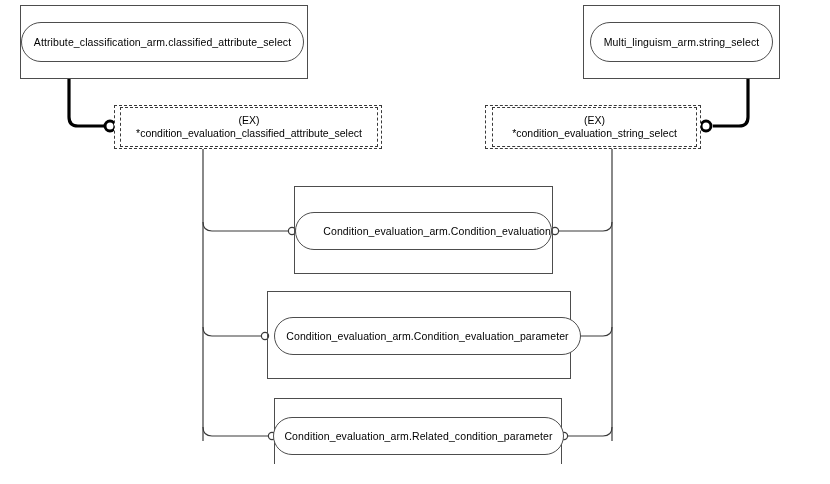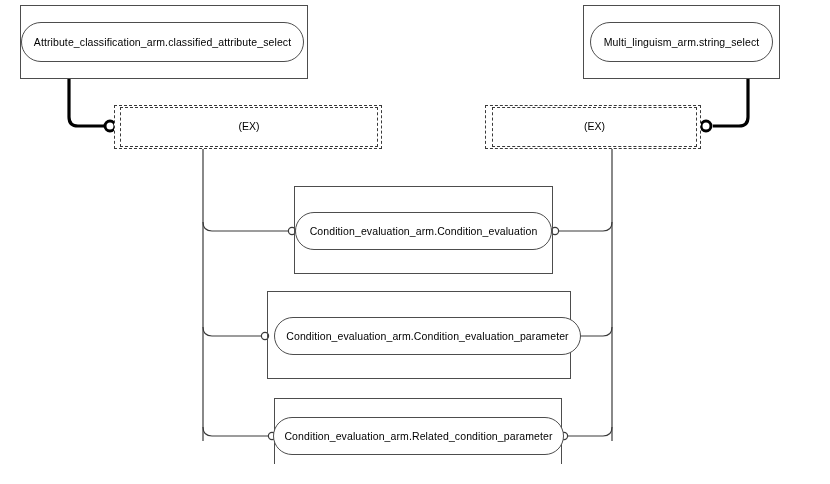--- a/index.html
+++ b/index.html
@@ -119,33 +119,35 @@
     <div class="outer-rect" style="left:583px; top:5px; width:197px; height:74px;"></div>
     <div class="rounded-box" style="left:590px; top:22px; width:183px; height:40px;justify-content:center;">
       <span class="label">Multi_linguism_arm.string_select</span>
     </div>
   </div>
 
   <div class="node">
     <div class="ex-outer" style="left:114px; top:105px; width:268px; height:44px;"></div>
     <div class="ex-inner" style="left:120px; top:107px; width:258px; height:40px;">
       <span class="ex-line">(EX)</span>
+      <span class="ex-line">*condition_evaluation_classified_attribute_select</span>
     </div>
   </div>
 
   <div class="node">
     <div class="ex-outer" style="left:485px; top:105px; width:216px; height:44px;"></div>
     <div class="ex-inner" style="left:492px; top:107px; width:205px; height:40px;">
       <span class="ex-line">(EX)</span>
+      <span class="ex-line">*condition_evaluation_string_select</span>
     </div>
   </div>
 
   <div class="node">
     <div class="outer-rect" style="left:294px; top:186px; width:259px; height:88px;"></div>
-    <div class="rounded-box" style="left:295px; top:212px; width:257px; height:38px;">
+    <div class="rounded-box" style="left:295px; top:212px; width:257px; height:38px;justify-content:flex-end;">
       <span class="label">Condition_evaluation_arm.Condition_evaluation</span>
     </div>
   </div>
 
   <div class="node">
     <div class="outer-rect" style="left:267px; top:291px; width:304px; height:88px;"></div>
     <div class="rounded-box" style="left:274px; top:317px; width:307px; height:38px;">
       <span class="label">Condition_evaluation_arm.Condition_evaluation_parameter</span>
     </div>
   </div>

